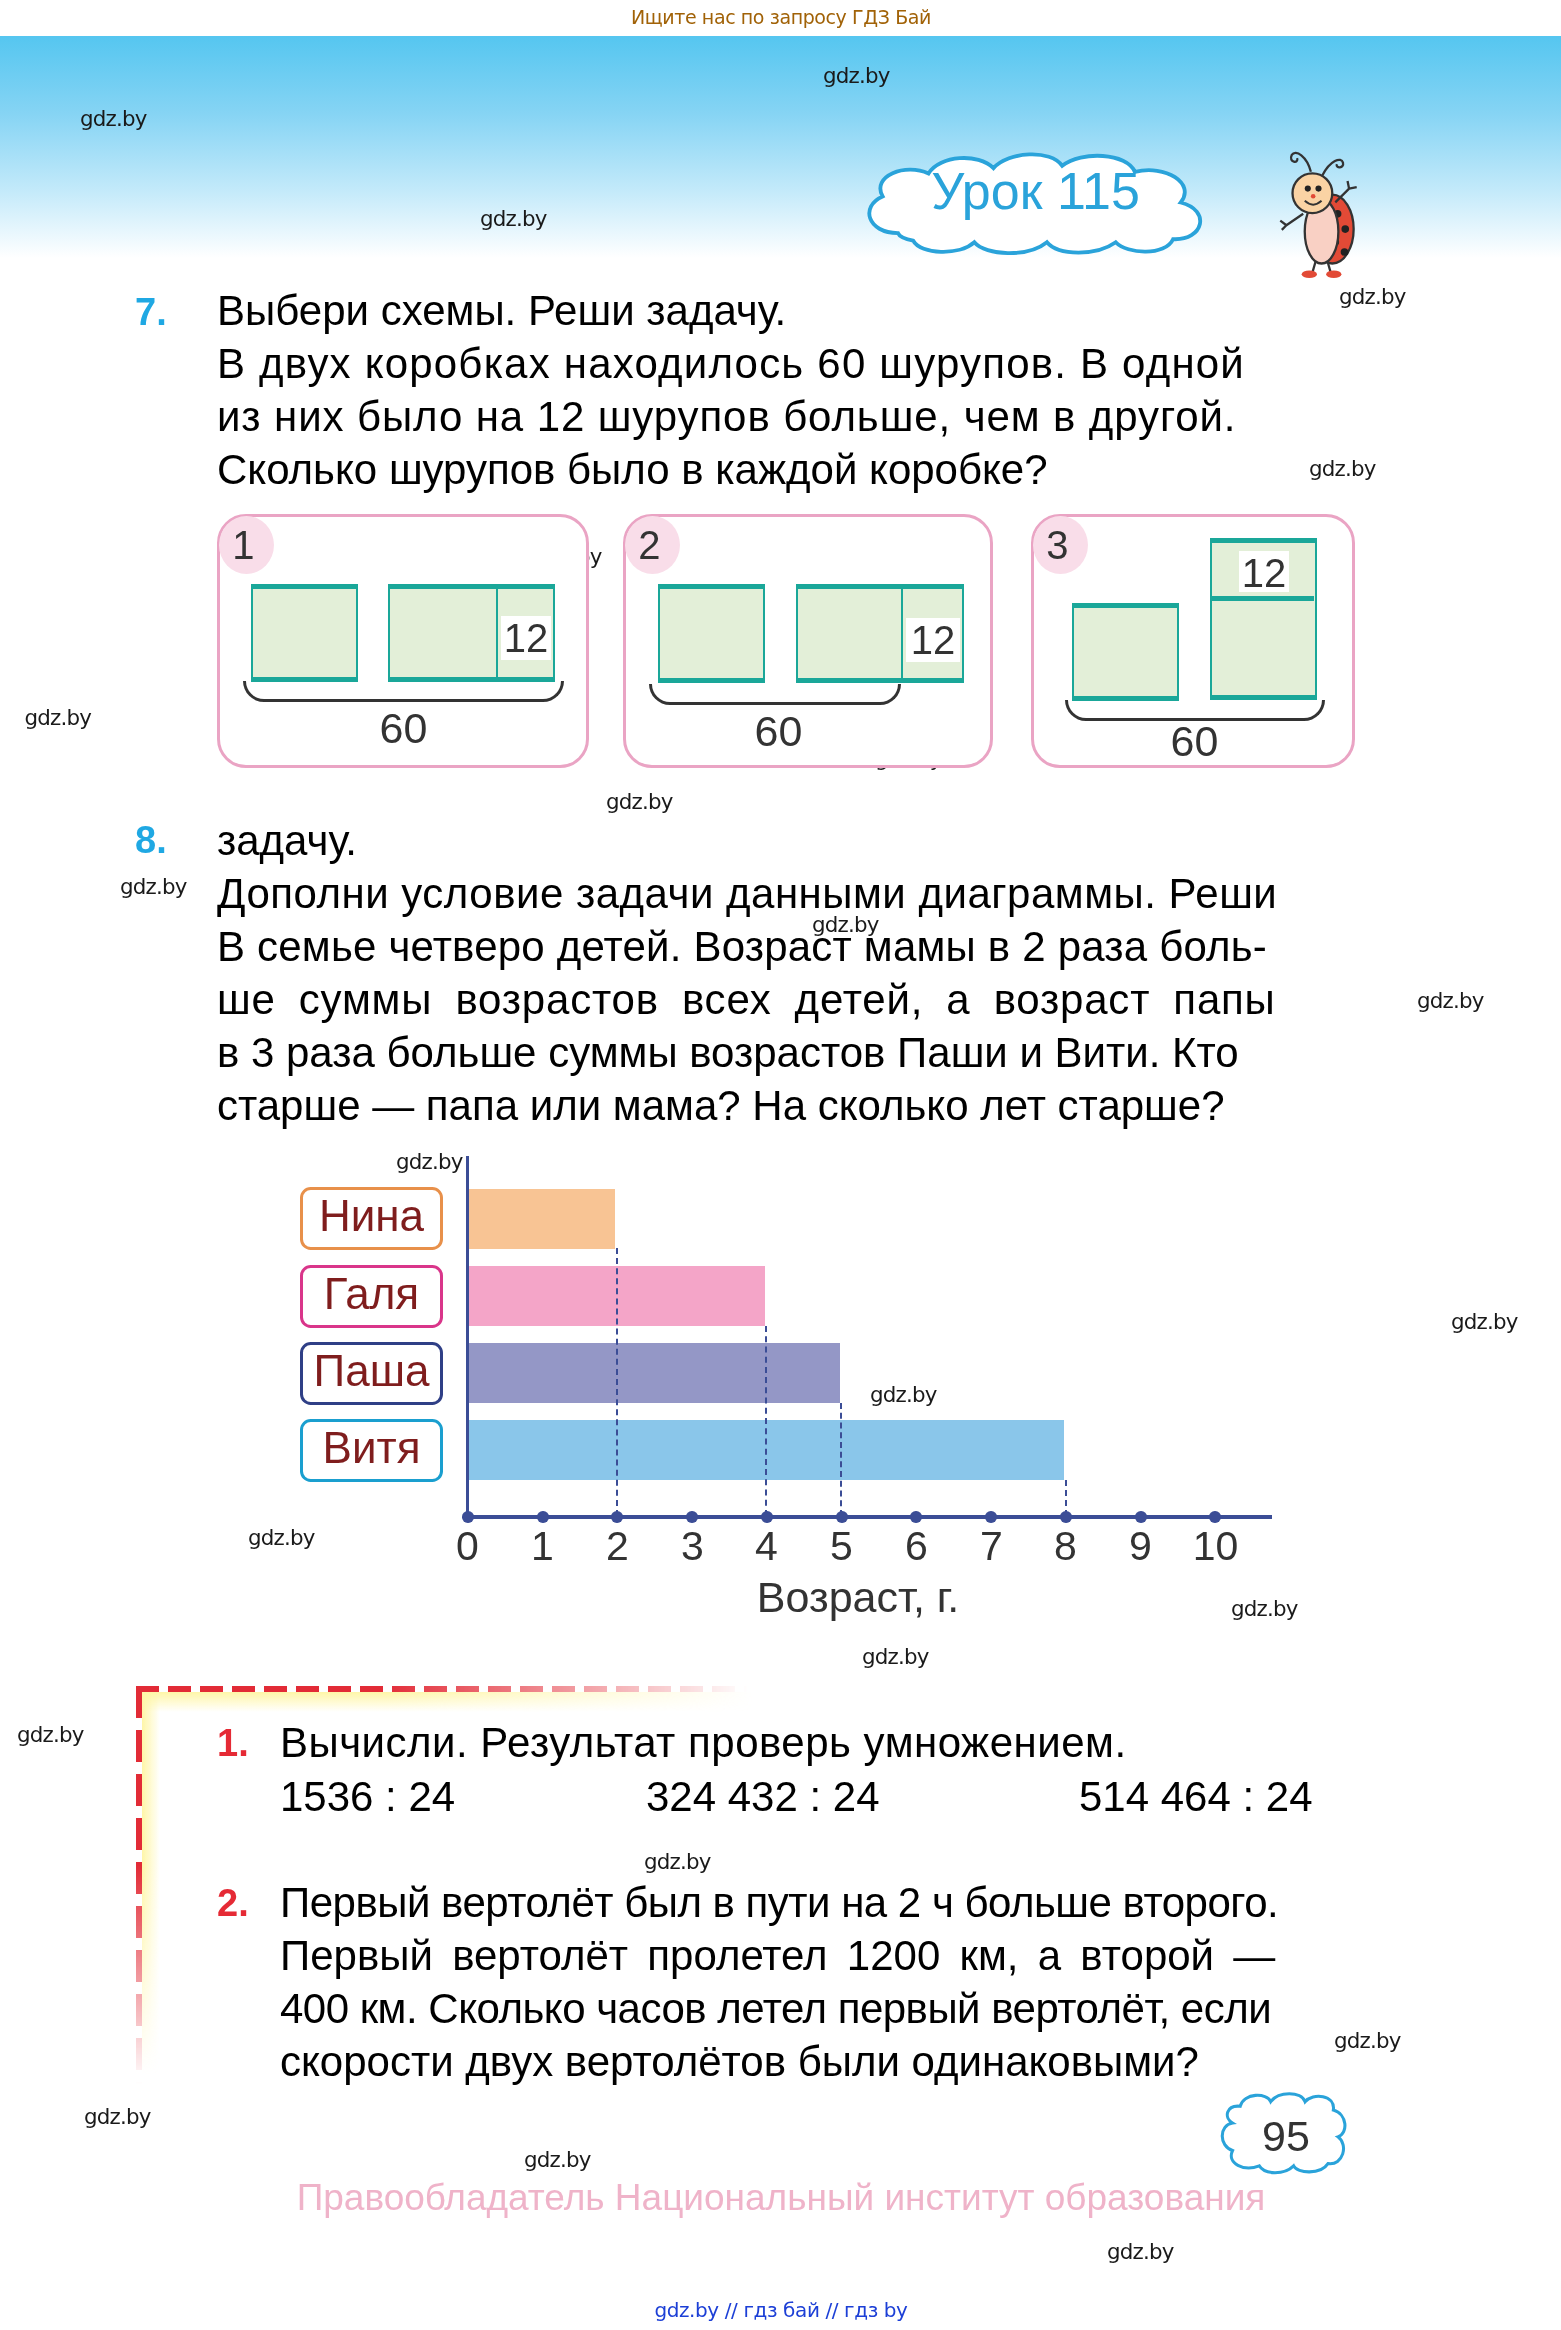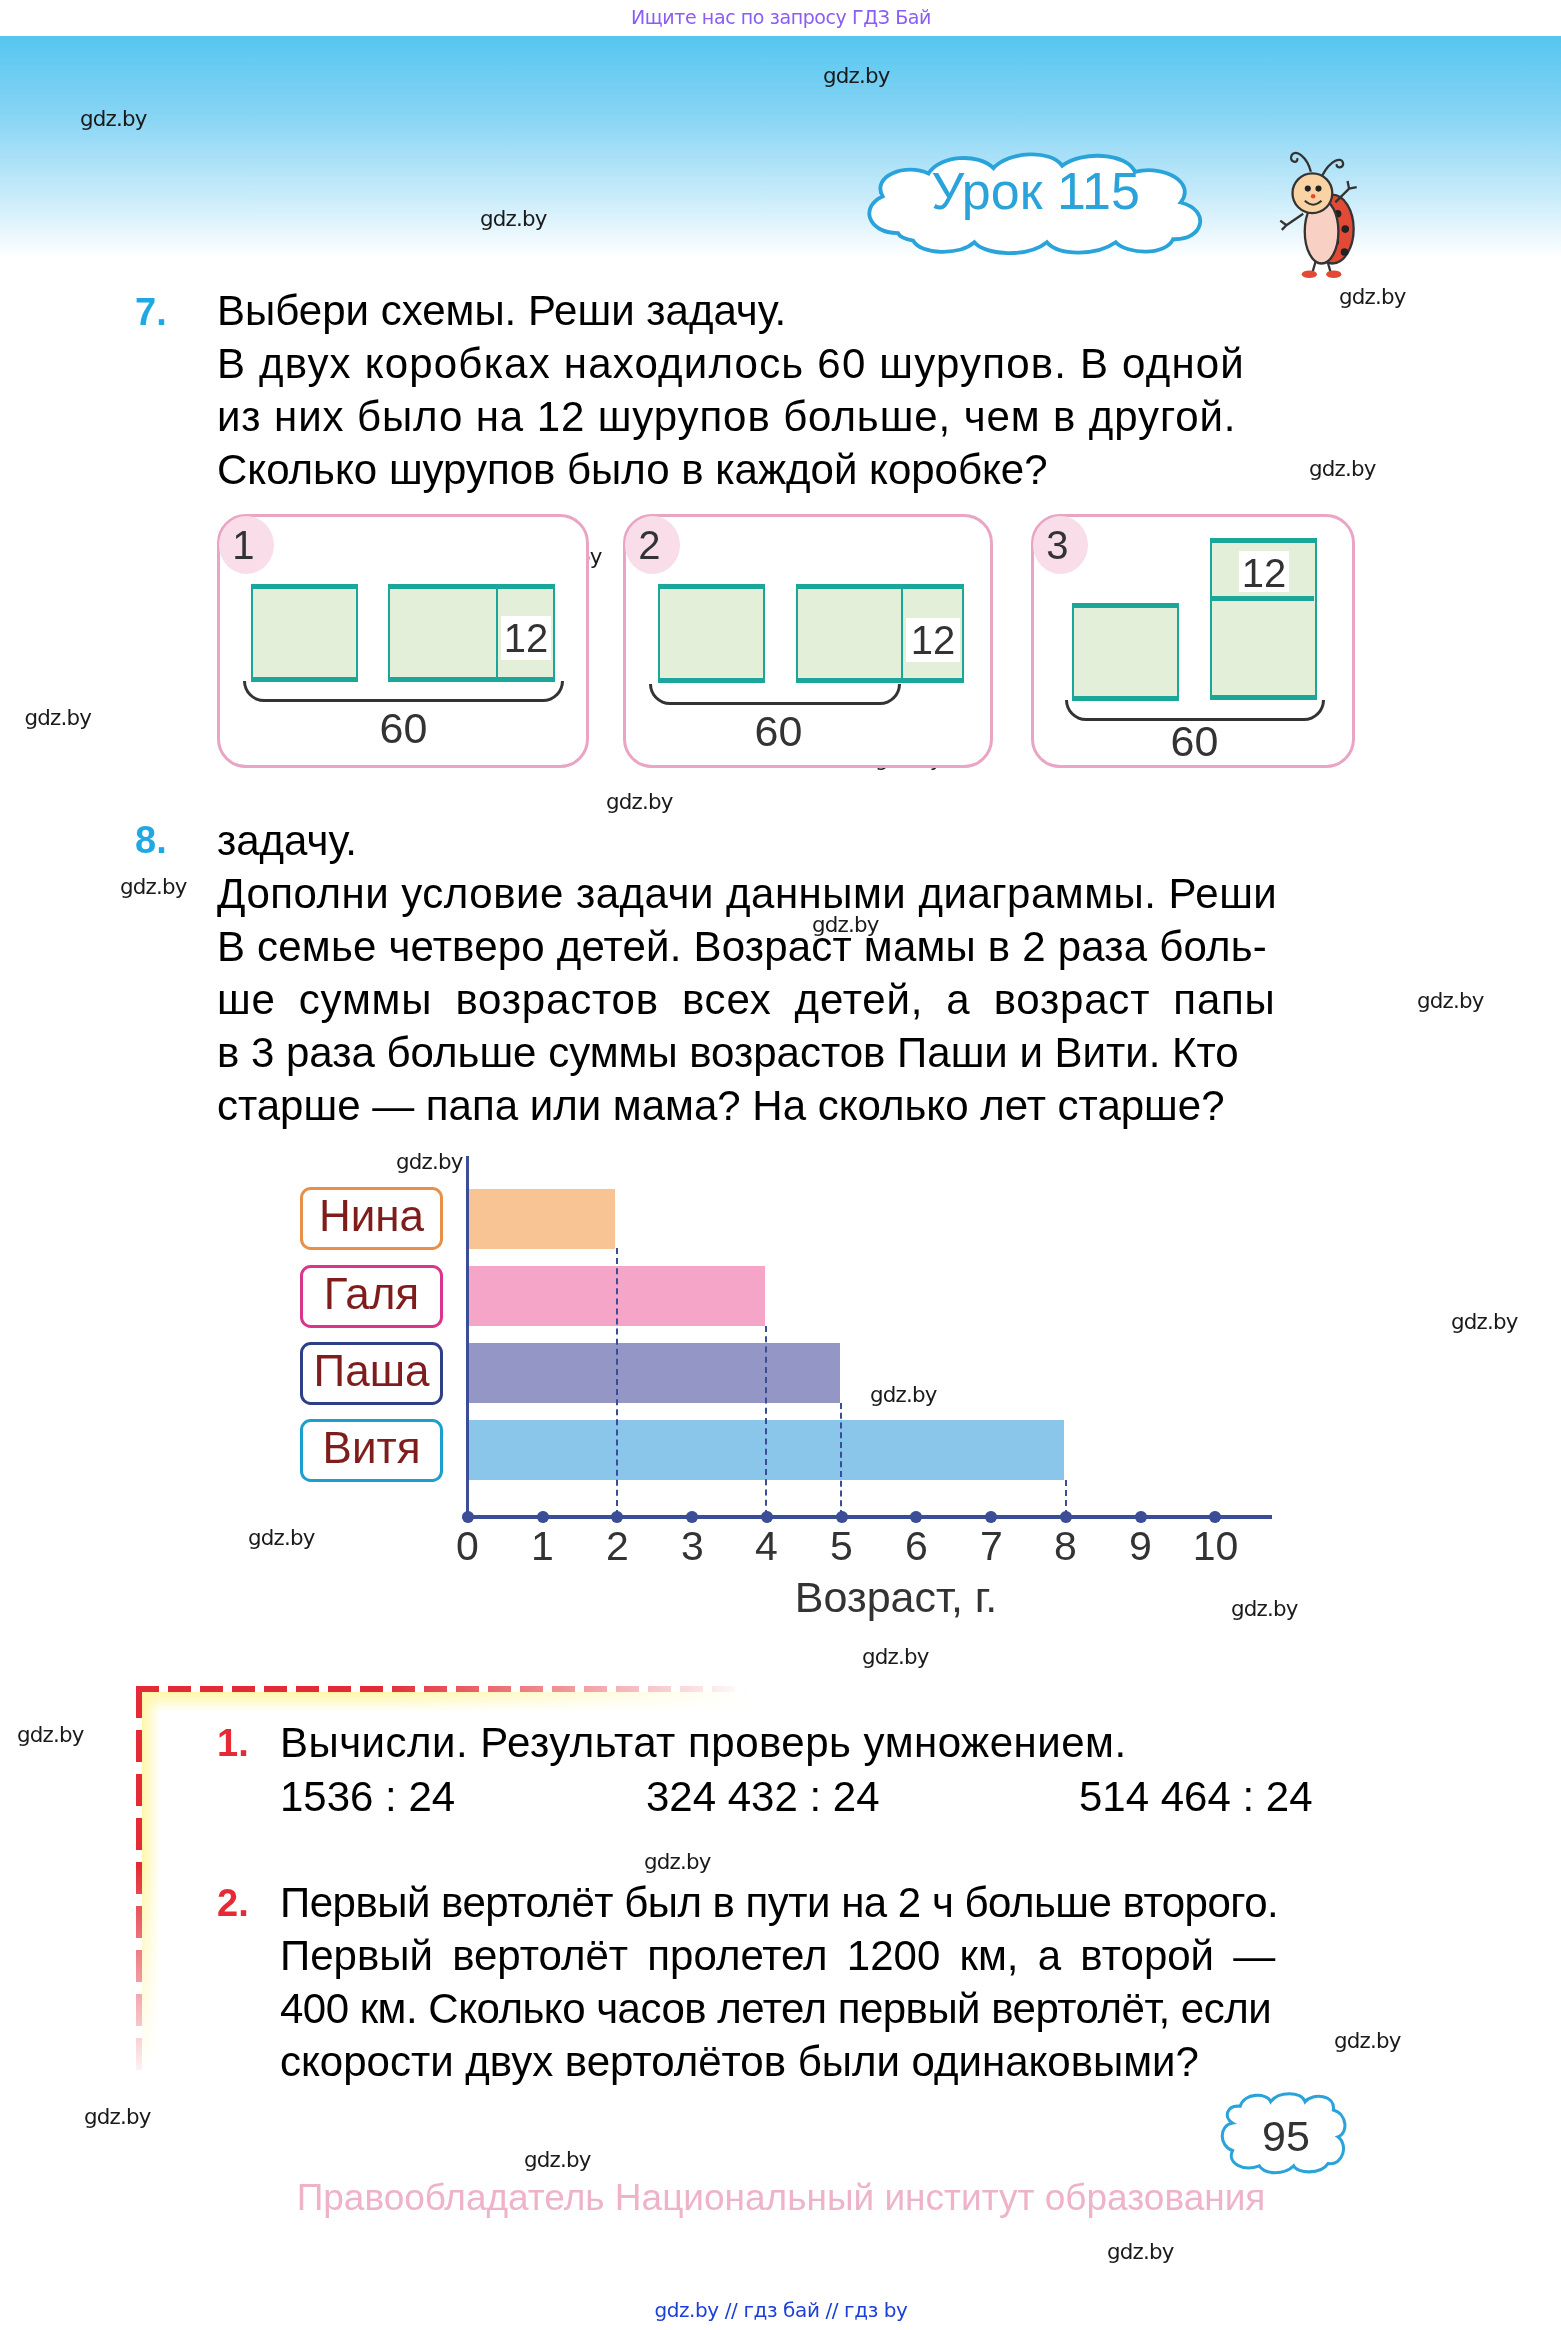--- a/index.html
+++ b/index.html
@@ -1,21 +1,21 @@
 <!DOCTYPE html>
 <html style="font-size:12.2px"><head>
 <meta charset="utf-8">
 <style>
   * { box-sizing: border-box; margin: 0; padding: 0; }
   html, body { width: 1562px; height: 2330px; background: #ffffff; overflow: hidden; }
   body { position: relative; font-family: "Liberation Sans", sans-serif; color: #333333; }
   .abs { position: absolute; }
 
   .top-bar { left: 0; top: 0; width: 1562px; height: 36px; background: #fff; text-align: center; }
-  .top-bar span { font-family: "DejaVu Sans", sans-serif; font-size: 19px; color: #8b5cf6; line-height: 34px; letter-spacing: -0.4px; }
+  .top-bar span { font-family: "DejaVu Sans", sans-serif; font-size: 19px; color: #a16207; line-height: 34px; letter-spacing: -0.4px; }
 
   .sky { left: 0; top: 36px; width: 1562px; height: 222px;
     background: linear-gradient(to bottom, #55c6f0 0%, #86d4f4 35%, #c4eafa 70%, #ffffff 100%); }
 
   .wm { font-family: "DejaVu Sans", sans-serif; font-size: 21.4px; color: #1a1a1a; letter-spacing: -0.8px; }
 
   .cloud { left: 852px; top: 149px; width: 367px; height: 107px; }
   .cloud-text { left: 852px; top: 161px; width: 367px; text-align: center; font-size: 52px; color: #2aa3da; }
 
   .num-blue { color: #1fa8e3; font-weight: bold; font-size: 38px; }
@@ -206,21 +206,21 @@
       <div class="abs tick-label" style="left: 886px; top: 1523px;">6</div>
       <div class="abs tick-dot" style="left: 985px; top: 1511px;"></div>
       <div class="abs tick-label" style="left: 961px; top: 1523px;">7</div>
       <div class="abs tick-dot" style="left: 1060px; top: 1511px;"></div>
       <div class="abs tick-label" style="left: 1035px; top: 1523px;">8</div>
       <div class="abs tick-dot" style="left: 1135px; top: 1511px;"></div>
       <div class="abs tick-label" style="left: 1110px; top: 1523px;">9</div>
       <div class="abs tick-dot" style="left: 1209px; top: 1511px;"></div>
       <div class="abs tick-label" style="left: 1185px; top: 1523px;">10</div>
     </div>
-  <div class="abs" style="left:728px; top:1573px; width:336px; text-align:center; font-size:43px; color:#333;">Возраст, г.</div>
+  <div class="abs" style="left:690px; top:1573px; width:336px; text-align:center; font-size:43px; color:#333;">Возраст, г.</div>
 </div>
 
 <div class="abs dash-top"></div>
 <div class="abs glow-top"></div>
 <div class="abs dash-left"></div>
 <div class="abs glow-left"></div>
 
 <div class="abs num-red" style="left:217px; top:1722px;">1.</div>
 <div class="abs task-line" style="left:280px; top:1716px; letter-spacing:0.5px;">Вычисли. Результат проверь умножением.</div>
 <div class="abs task-line" style="left:280px; top:1770px;">1536 : 24</div>

